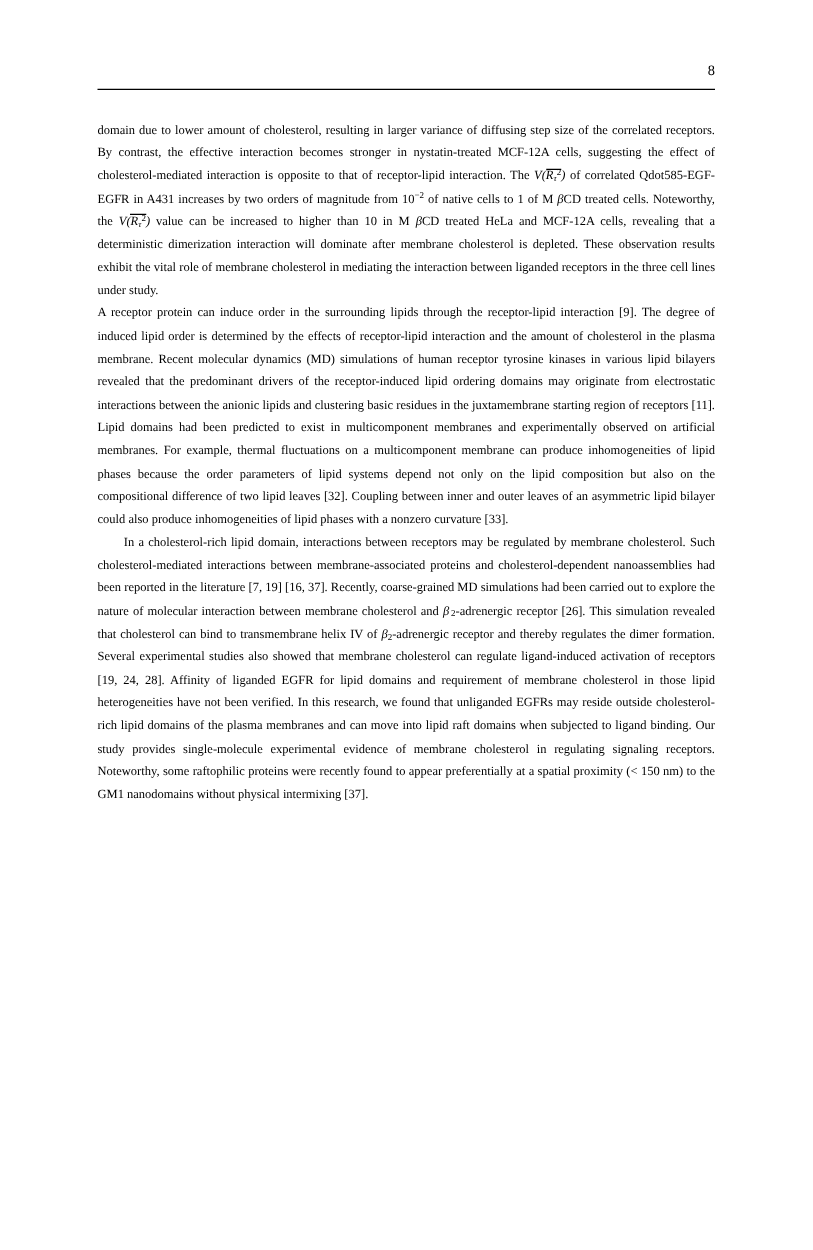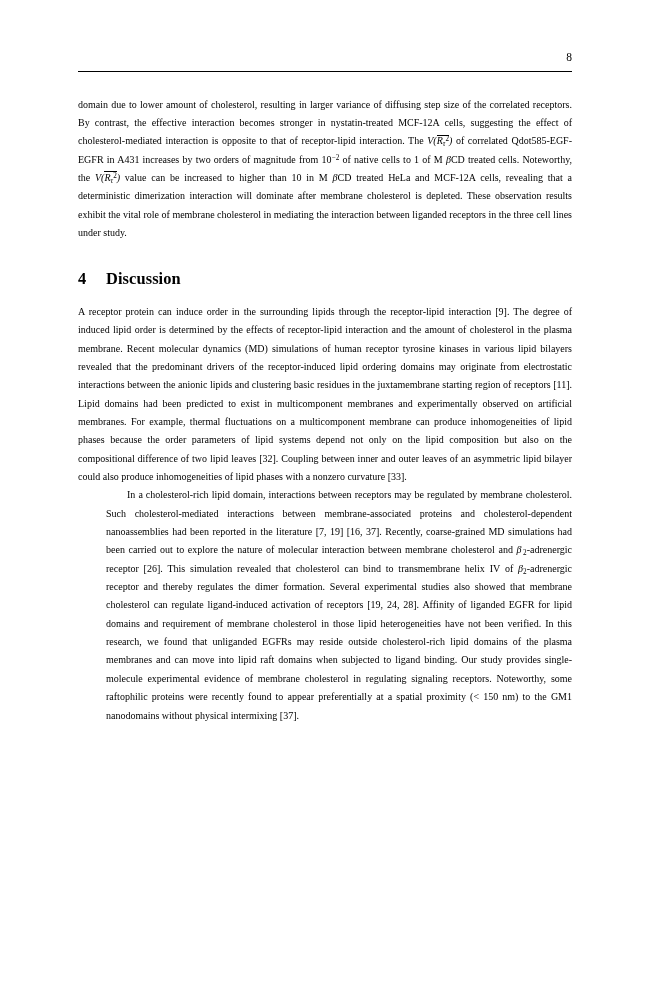--- a/index.html
+++ b/index.html
@@ -50,21 +50,20 @@
   p.body {
     margin: 0;
     font-size: 10px;
     line-height: 18.35px;
     text-align: justify;
     text-justify: inter-word;
     hyphens: manual;
   }
   p.body + p.body {
     margin-top: 0;
-    margin-left: 28px;
   }
   p.indent {
     text-indent: 21px;
   }
   
   .figure-note {
     margin: 17px 0 0 0;
     text-align: center;
     font-size: 12.2px;
     line-height: 18.35px;
@@ -123,20 +122,19 @@
   <div class="content">
 
     <div class="header-block">
       <div class="folio-row">8</div>
       <hr class="header-rule">
     </div>
 
     <p class="body"><span>domain due to lower amount of cholesterol, resulting in larger variance of diffusing step size of the correlated receptors. By contrast, the effective interaction becomes stronger in nystatin-treated MCF-12A cells, suggesting the effect of cholesterol-mediated interaction is opposite to that of receptor-lipid interaction. The </span><span class="math nobr"><span class="math">V(</span><span class="ovl"><span class="math">R</span><sub class="sub math">τ</sub><sup class="sup mathup">2</sup></span><span class="math">)</span></span><span> of correlated Qdot585-EGF-EGFR in A431 increases by two orders of magnitude from 10</span><sup class="sup">−2</sup><span> of native cells to 1 of M </span><span class="beta">β</span><span>CD treated cells. Noteworthy, the </span><span class="math nobr"><span class="math">V(</span><span class="ovl"><span class="math">R</span><sub class="sub math">τ</sub><sup class="sup mathup">2</sup></span><span class="math">)</span></span><span> value can be increased to higher than 10 in M </span><span class="beta">β</span><span>CD treated HeLa and MCF-12A cells, revealing that a deterministic dimerization interaction will dominate after membrane cholesterol is depleted. These observation results exhibit the vital role of membrane cholesterol in mediating the interaction between liganded receptors in the three cell lines under study.</span></p>
 
 
-    <h2 class="section"><span class="secnum">4</span><span>Discussion</span></h2>
 
     <p class="body">A receptor protein can induce order in the surrounding lipids through the receptor-lipid interaction [9]. The degree of induced lipid order is determined by the effects of receptor-lipid interaction and the amount of cholesterol in the plasma membrane. Recent molecular dynamics (MD) simulations of human receptor tyrosine kinases in various lipid bilayers revealed that the predominant drivers of the receptor-induced lipid ordering domains may originate from electrostatic interactions between the anionic lipids and clustering basic residues in the juxtamembrane starting region of receptors [11]. Lipid domains had been predicted to exist in multicomponent membranes and experimentally observed on artificial membranes. For example, thermal fluctuations on a multicomponent membrane can produce inhomogeneities of lipid phases because the order parameters of lipid systems depend not only on the lipid composition but also on the compositional difference of two lipid leaves [32]. Coupling between inner and outer leaves of an asymmetric lipid bilayer could also produce inhomogeneities of lipid phases with a nonzero curvature [33].</p>
 
     <p class="body indent"><span>In a cholesterol-rich lipid domain, interactions between receptors may be regulated by membrane cholesterol. Such cholesterol-mediated interactions between membrane-associated proteins and cholesterol-dependent nanoassemblies had been reported in the literature [7, 19] [16, 37]. Recently, coarse-grained MD simulations had been carried out to explore the nature of molecular interaction between membrane cholesterol and </span><span class="nobr"><span class="beta">β</span><sub class="subspace">2</sub></span><span>-adrenergic receptor [26]. This simulation revealed that cholesterol can bind to transmembrane helix IV of </span><span class="nobr"><span class="beta">β</span><sub class="sub">2</sub></span><span>-adrenergic receptor and thereby regulates the dimer formation. Several experimental studies also showed that membrane cholesterol can regulate ligand-induced activation of receptors [19, 24, 28]. Affinity of liganded EGFR for lipid domains and requirement of membrane cholesterol in those lipid heterogeneities have not been verified. In this research, we found that unliganded EGFRs may reside outside cholesterol-rich lipid domains of the plasma membranes and can move into lipid raft domains when subjected to ligand binding. Our study provides single-molecule experimental evidence of membrane cholesterol in regulating signaling receptors. Noteworthy, some raftophilic proteins were recently found to appear preferentially at a spatial proximity (&lt; 150 nm) to the GM1 nanodomains without physical intermixing [37].</span></p>
 
   </div>
 </div>
 
 </body></html>

